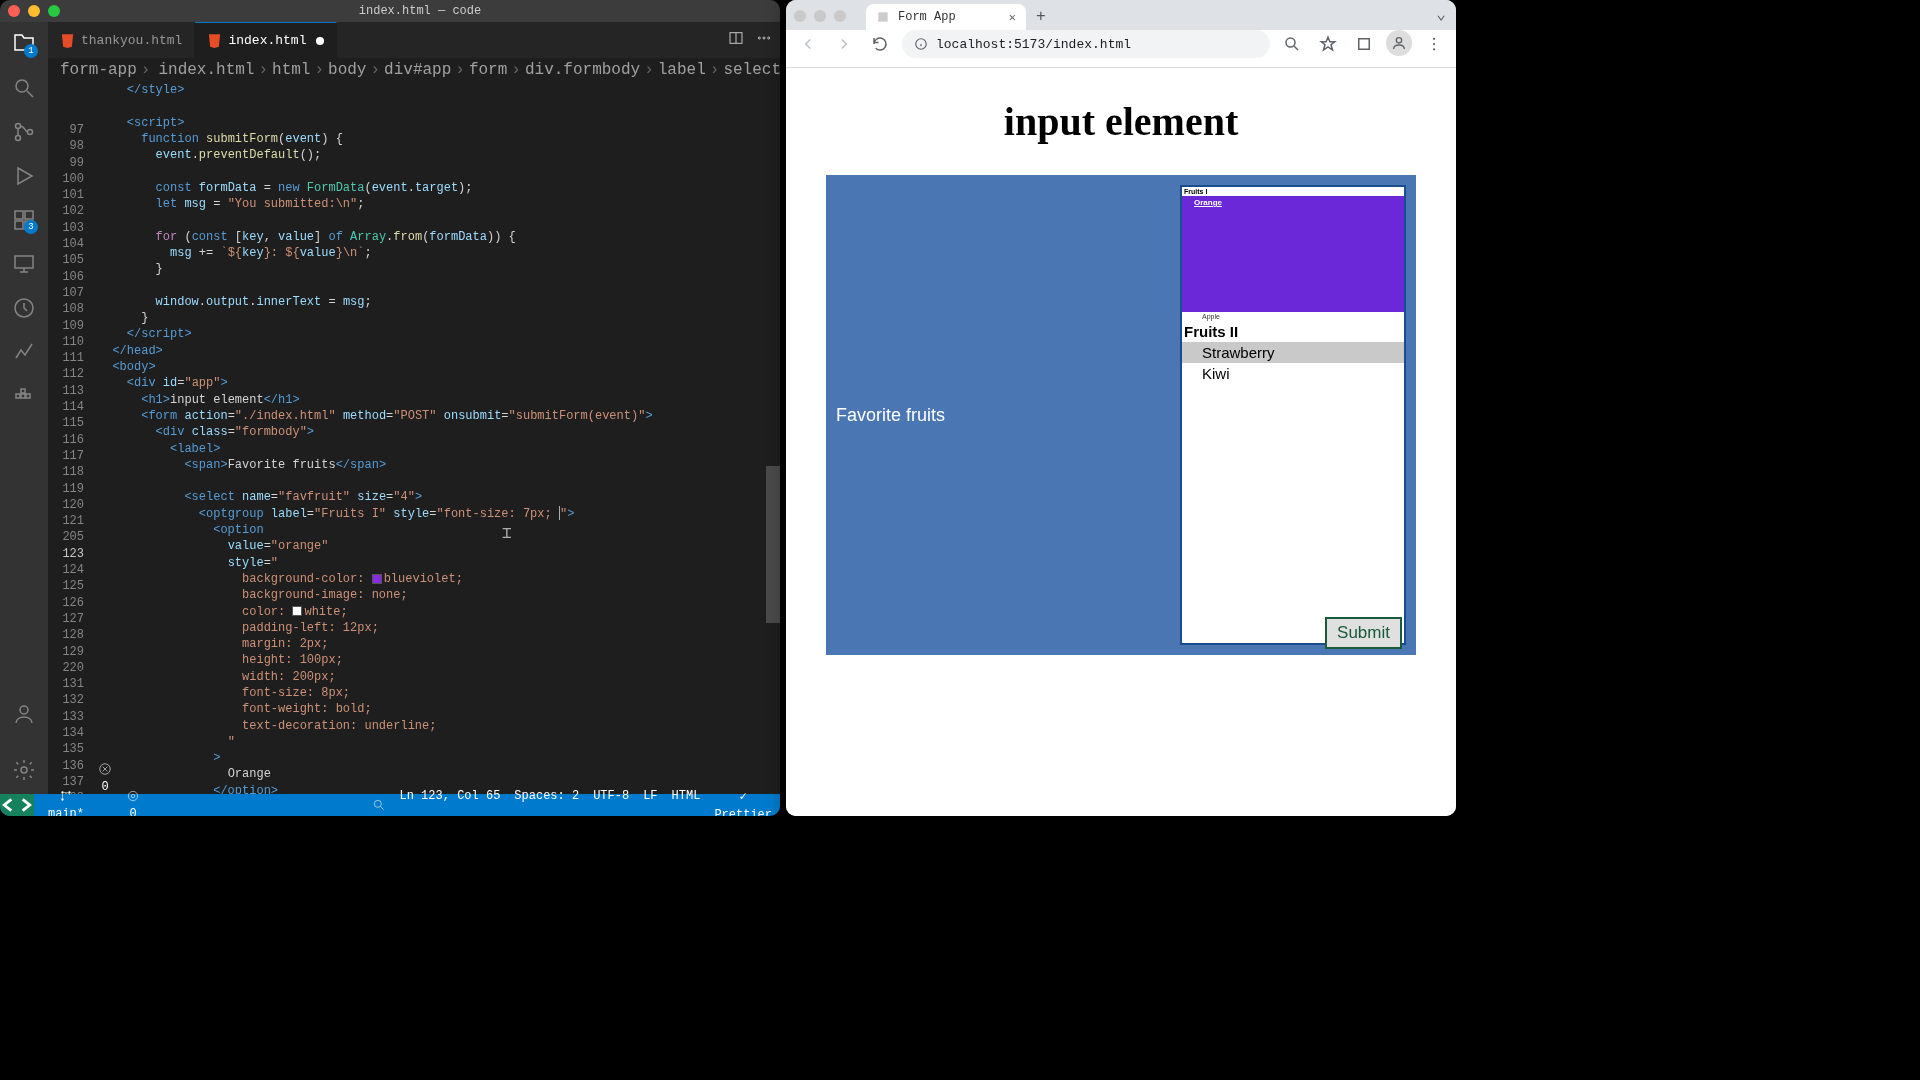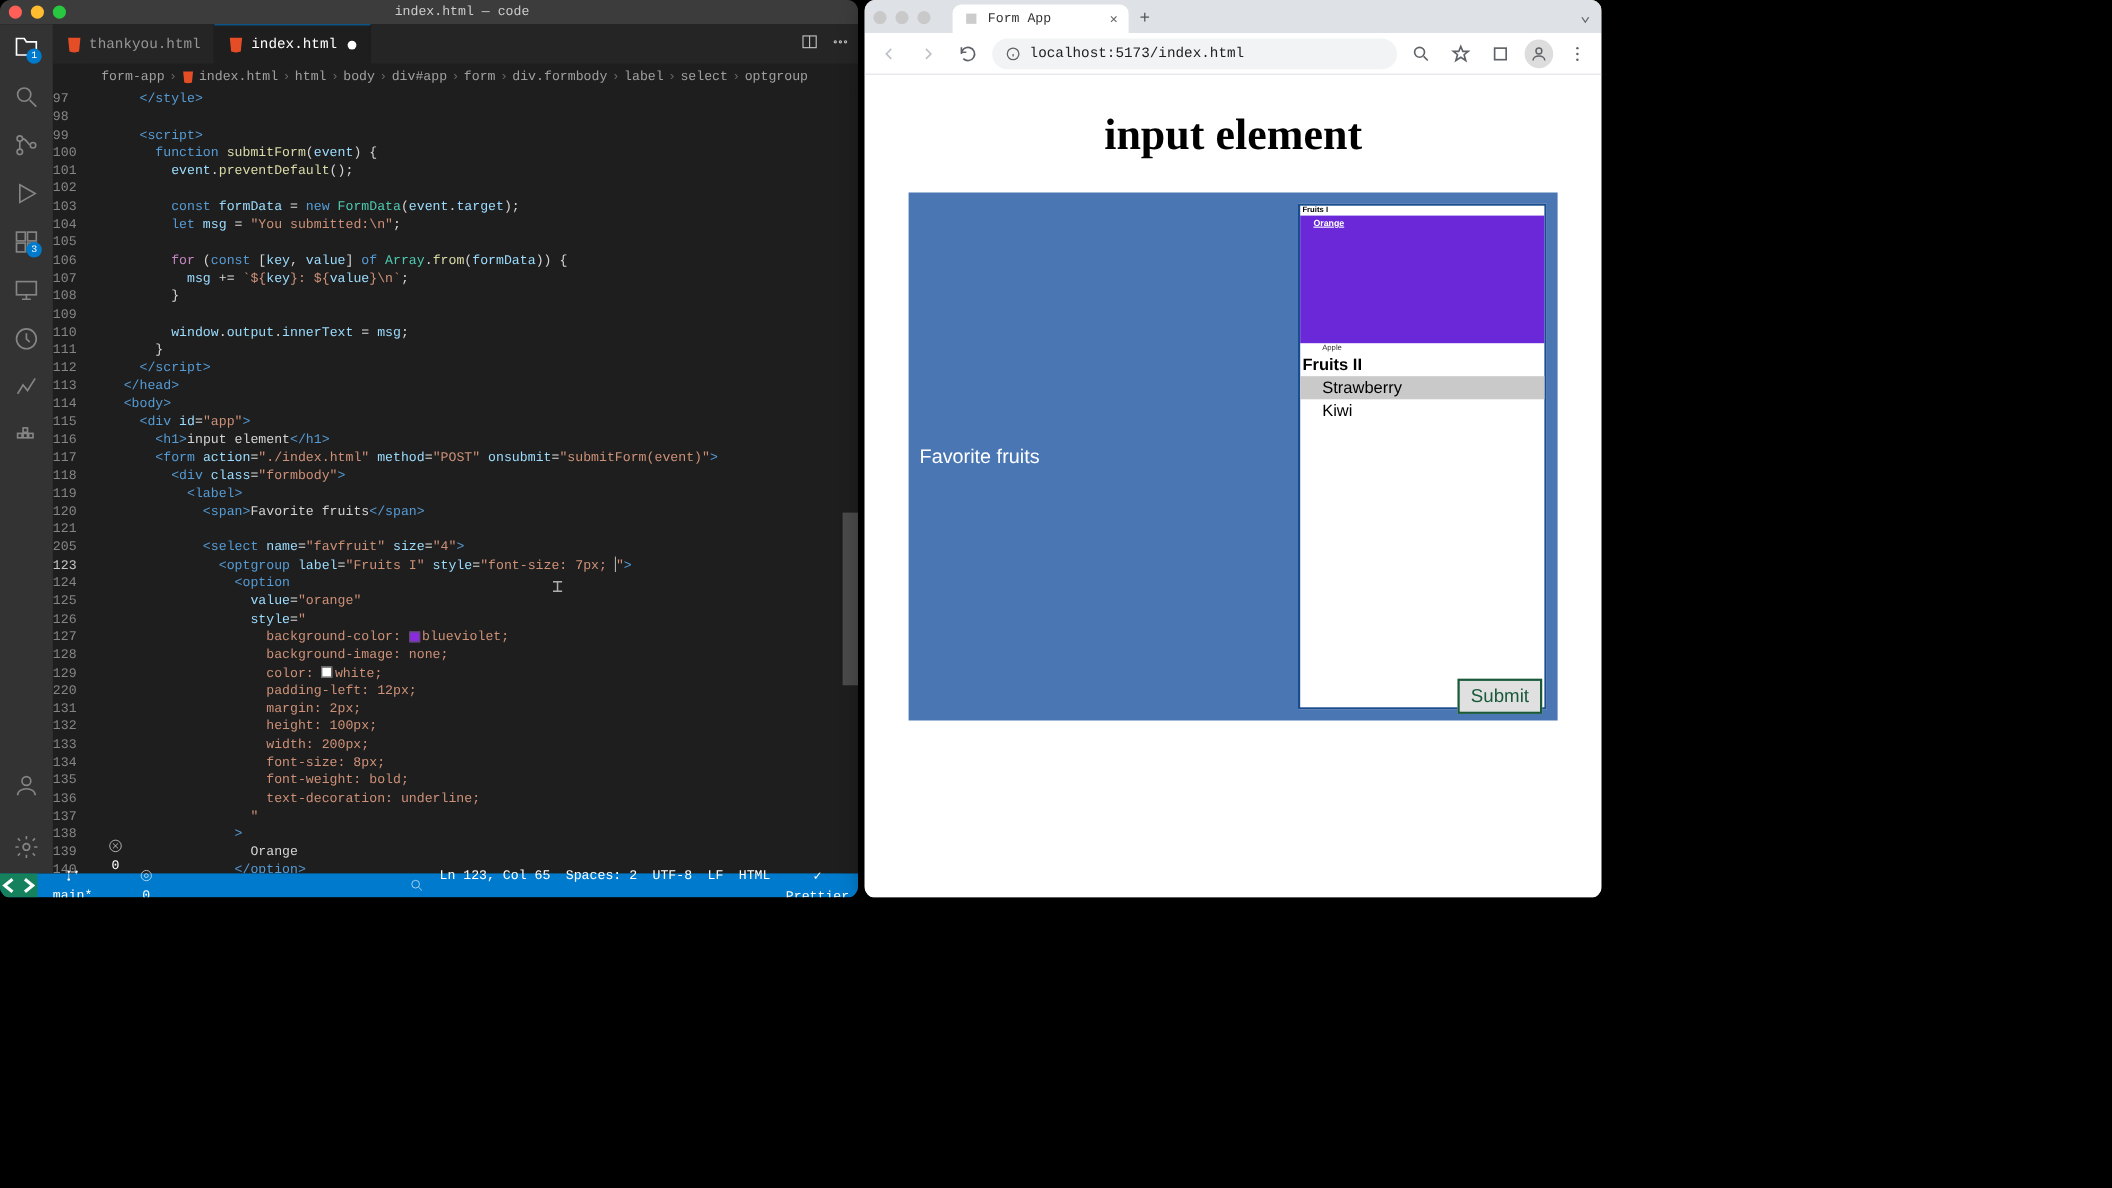--- a/index.html
+++ b/index.html
@@ -24,26 +24,26 @@
 
 .tabs-row { height:36px; background:#252526; display:flex; align-items:center; padding-right:8px;}
 .tab { height:36px; display:flex; align-items:center; padding:0 12px; gap:6px; color:#969696; font-size:13px; border-right:1px solid #1e1e1e;}
 .tab.active { background:#1e1e1e; color:#fff; border-top:1px solid #007acc; }
 .tab svg { width:15px; height:15px;}
 .tab .dirty-dot{width:8px;height:8px;border-radius:50%;background:#fff;margin-left:4px;}
 .tabs-spacer{flex:1;}
 .tabs-actions{display:flex;gap:12px;color:#c5c5c5;}
 .tabs-actions svg{width:16px;height:16px;stroke:#c5c5c5;fill:none;stroke-width:1.5;}
 
-.breadcrumbs { height:24px; background:#1e1e1e; display:flex; align-items:center; padding:0 12px; color:#a0a0a0; font-size:12px; gap:4px; white-space:nowrap;margin-left:32px;}
+.breadcrumbs { height:24px; background:#1e1e1e; display:flex; align-items:center; padding:0 12px; color:#a0a0a0; font-size:16px; gap:4px; white-space:nowrap;}
 .breadcrumbs .bc-sep{color:#666;}
 .breadcrumbs svg{width:12px;height:12px;}
 
 .code-area { flex:1; display:flex; font-family:Menlo,Monaco,'Courier New',monospace; font-size:12px; line-height:16.3px; overflow:hidden; position:relative;}
-.gutter { width:50px; padding-right:14px; color:#858585; user-select:none;}
+.gutter { width:50px; text-align:right; padding-right:14px; color:#858585; user-select:none;margin-top:40px;}
 .code-lines { flex:1; white-space:pre; color:#d4d4d4; position:relative;}
 .t-tag{color:#569cd6} .t-attr{color:#9cdcfe} .t-str{color:#ce9178} .t-kw{color:#c586c0} .t-fn{color:#dcdcaa} .t-obj{color:#4ec9b0} .t-var{color:#9cdcfe} .t-punc{color:#d4d4d4} .t-kw2{color:#569cd6}
 .code-cursor { display:inline-block; width:1px; height:14px; background:#aeafad; vertical-align:middle; position:relative; top:-1px;}
 .color-swatch { display:inline-block; width:10px; height:10px; border:1px solid #555; vertical-align:middle; margin-right:2px;}
 .text-cursor-beam{position:absolute; color:#aeafad; font-size:16px;}
 .overview-ruler{position:absolute;right:0;top:0;width:14px;height:100%;background:#1e1e1e;}
 .ov-thumb{position:absolute;right:0;width:14px;background:#4a4a4a;}
 
 .statusbar { height:22px; background:#007acc; display:flex; align-items:center; color:#fff; font-size:12px; padding:0 8px; gap:14px;}
 .sb-item{display:flex;align-items:center;gap:4px;flex-direction:column;}
@@ -54,21 +54,21 @@
 
 
 .br-window { position:absolute; left:786px; top:0; width:670px; height:816px; background:#fff; border-radius:10px; overflow:hidden; display:flex; flex-direction:column; box-shadow:0 0 20px rgba(0,0,0,.4);}
 .br-tabstrip{height:30px;background:#dee1e6;display:flex;align-items:end;padding-left:8px;}
 .br-traffic{display:flex;gap:8px;align-items:center;margin-right:20px;margin-bottom:8px;}
 .br-traffic .dot{width:12px;height:12px;border-radius:50%;background:#c9c9c9;}
 .br-tab{height:26px;background:#fff;border-radius:8px 8px 0 0;display:flex;align-items:center;padding:0 10px;gap:8px;font-size:12px;color:#333;min-width:160px;}
 .br-tab svg{width:14px;height:14px;}
 .br-tab-close{margin-left:auto;color:#666;}
 .br-newtab{color:#555;font-size:16px;margin:0 0 4px 10px;}
-.br-toolbar{height:38px;background:#fff;border-bottom:1px solid #dadce0;display:flex;align-items:center;padding:0 8px;gap:8px;}
+.br-toolbar{height:38px;background:#fff;border-bottom:1px solid #dadce0;display:flex;align-items:flex-start;padding:0 8px;gap:8px;}
 .br-nav-btn{width:28px;height:28px;display:flex;align-items:center;justify-content:center;color:#5f6368;}
 .br-nav-btn.disabled{color:#bdc1c6;}
 .br-nav-btn svg{width:18px;height:18px;}
 .br-omnibox{flex:1;height:28px;background:#f1f3f4;border-radius:14px;display:flex;align-items:center;padding:0 12px;gap:8px;color:#202124;font-size:13px;}
 .br-omnibox svg{width:14px;height:14px;color:#5f6368;}
 .br-tb-icon{width:18px;height:18px;color:#5f6368;}
 .br-avatar{width:26px;height:26px;border-radius:50%;background:#ddd;display:flex;align-items:center;justify-content:center;}
 
 .br-content{flex:1;background:#fff;overflow:auto;}
 .page-wrap{padding:20px 40px;}

